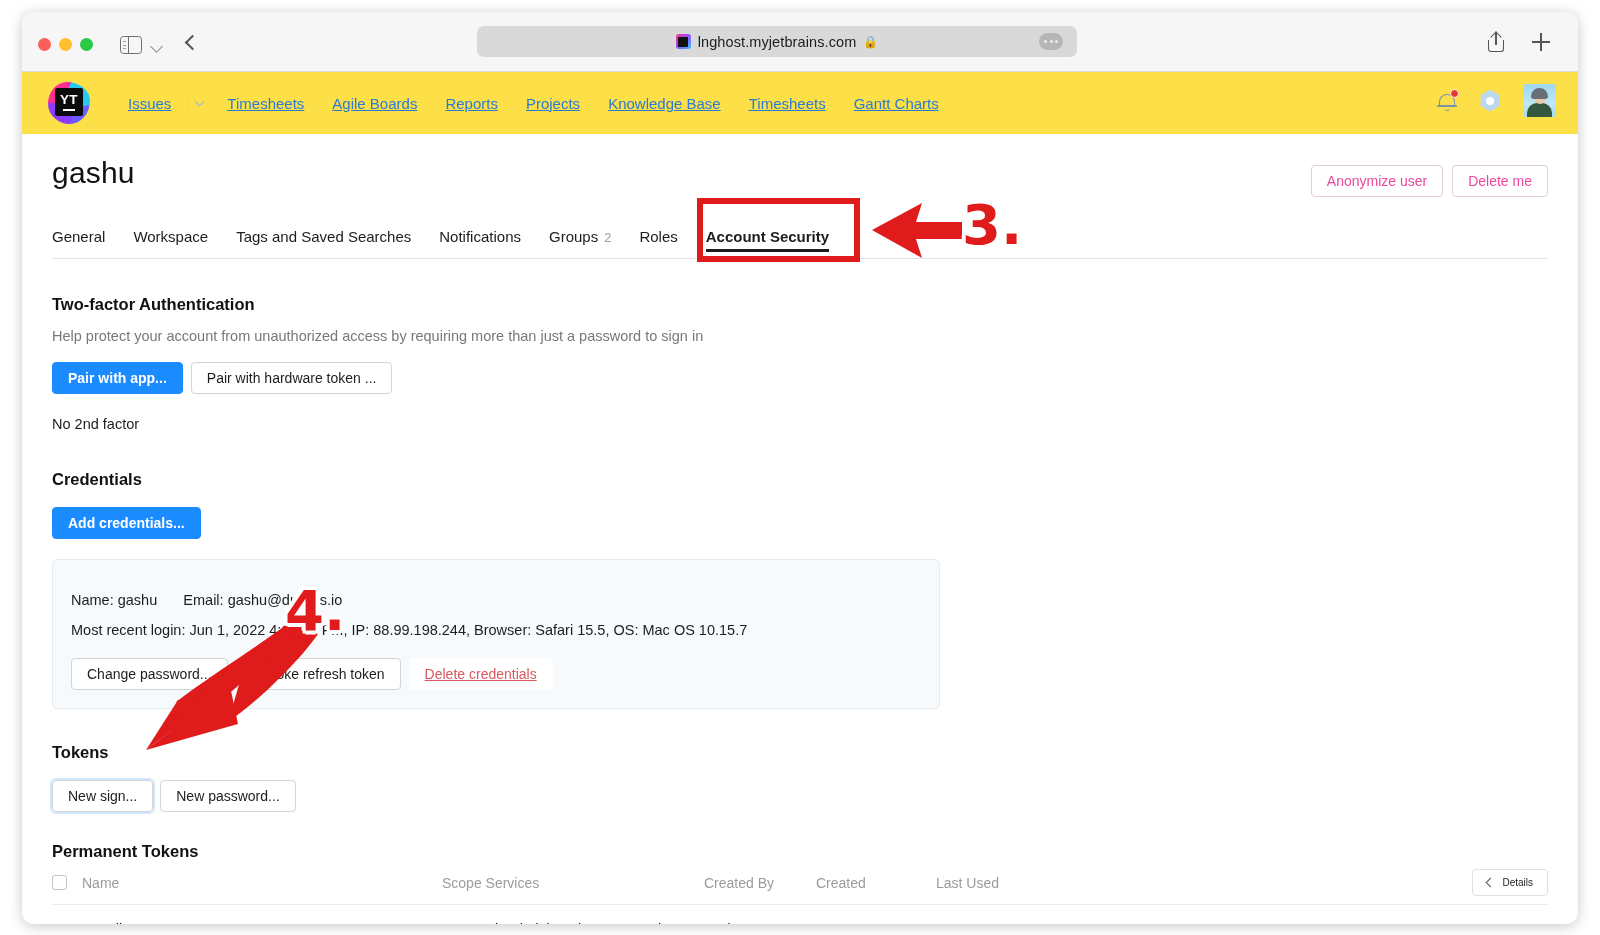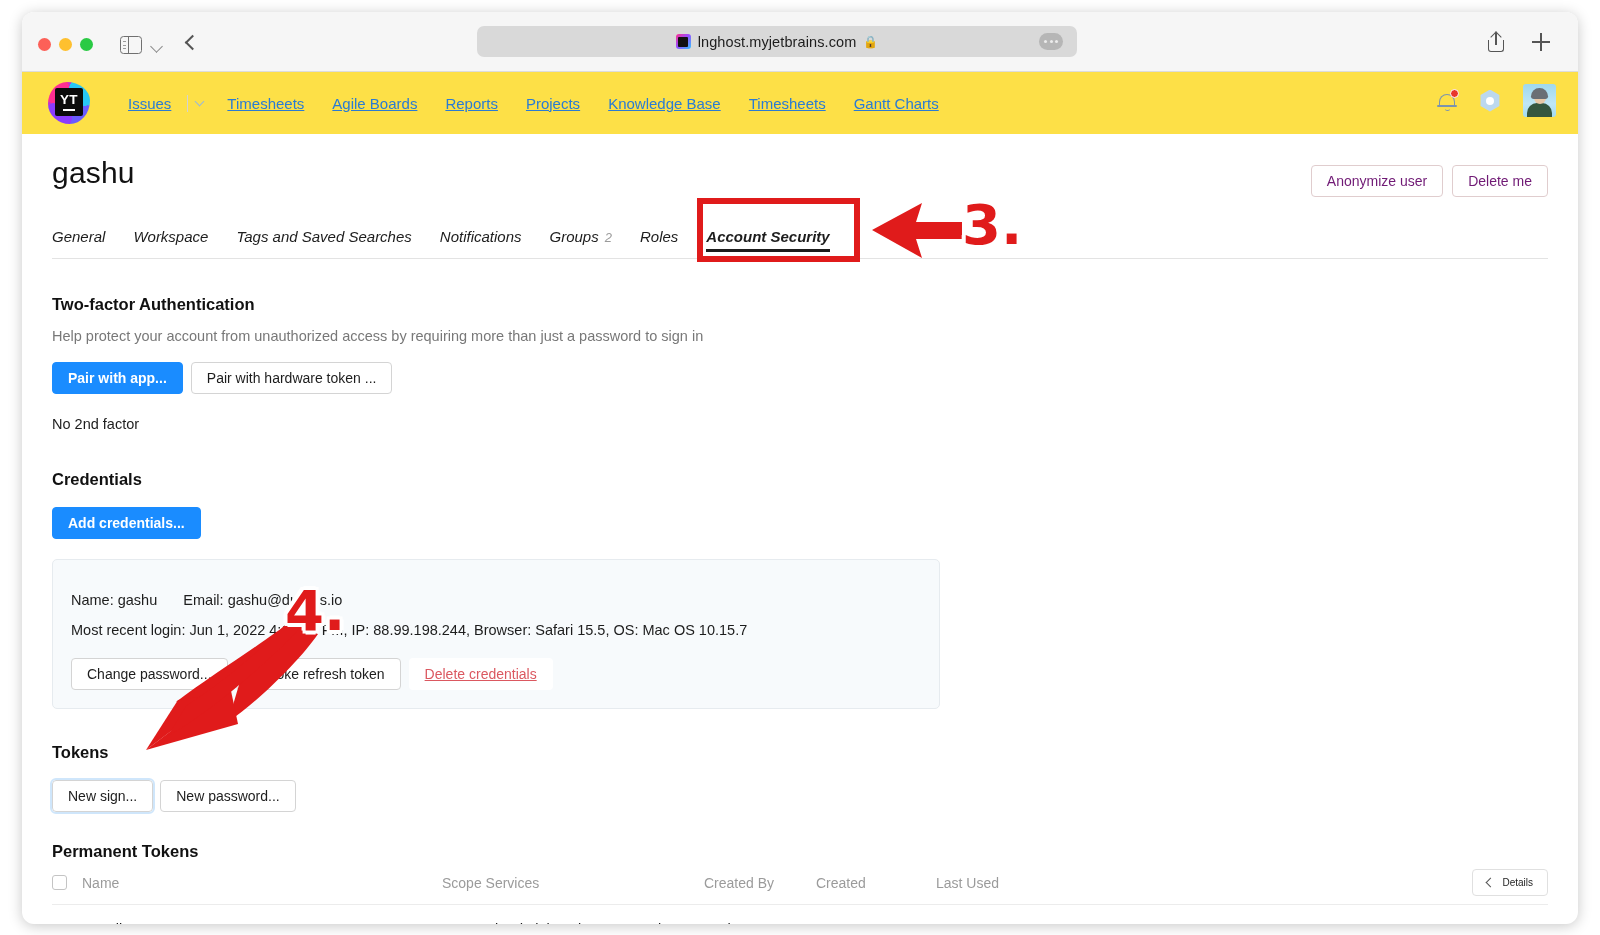--- a/index.html
+++ b/index.html
@@ -158,31 +158,30 @@
   .page-head { display: flex; align-items: flex-start; justify-content: space-between; padding-top: 22px; }
   .page-title { font-size: 30px; font-weight: 400; color: #111; letter-spacing: .2px; }
   .head-actions { display: flex; gap: 9px; margin-top: 9px; }
   .btn {
     font-family: "Liberation Sans", sans-serif;
     font-size: 14px; padding: 7px 15px;
     border: 1px solid #d4d4d4; border-radius: 4px;
     background: #fff; color: #1d1d1d; cursor: pointer; white-space: nowrap;
   }
   .btn.primary { background: #1a8cff; border-color: #1a8cff; color: #fff; font-weight: 600; }
-  .btn.linkish { color: #701a75; border: 1px solid #e0cdce; }
+  .btn.linkish { color: #ec4899; border: 1px solid #e0cdce; }
   .btn.flat-danger { background:#fff; border:1px solid transparent; color:#db5860;text-decoration:underline; }
 
   
   .tabs {
     position: relative;
     display: flex; align-items: flex-end; gap: 0;
     margin-top: 20px;
     border-bottom: 1px solid #e3e3e3;
     height: 42px;
-    font-style: italic;
   }
   .tab {
     font-size: 15px; color: #1d1d1d;
     padding: 0 14px 13px 14px; cursor: pointer; white-space: nowrap;
     display: flex; align-items: baseline; gap: 6px;
   }
   .tab:first-child { padding-left: 0; }
   .tab .count { font-size: 13px; color: #9b9b9b; }
   .tab.active { font-weight: 700; position: relative; }
   .tab.active::after {

